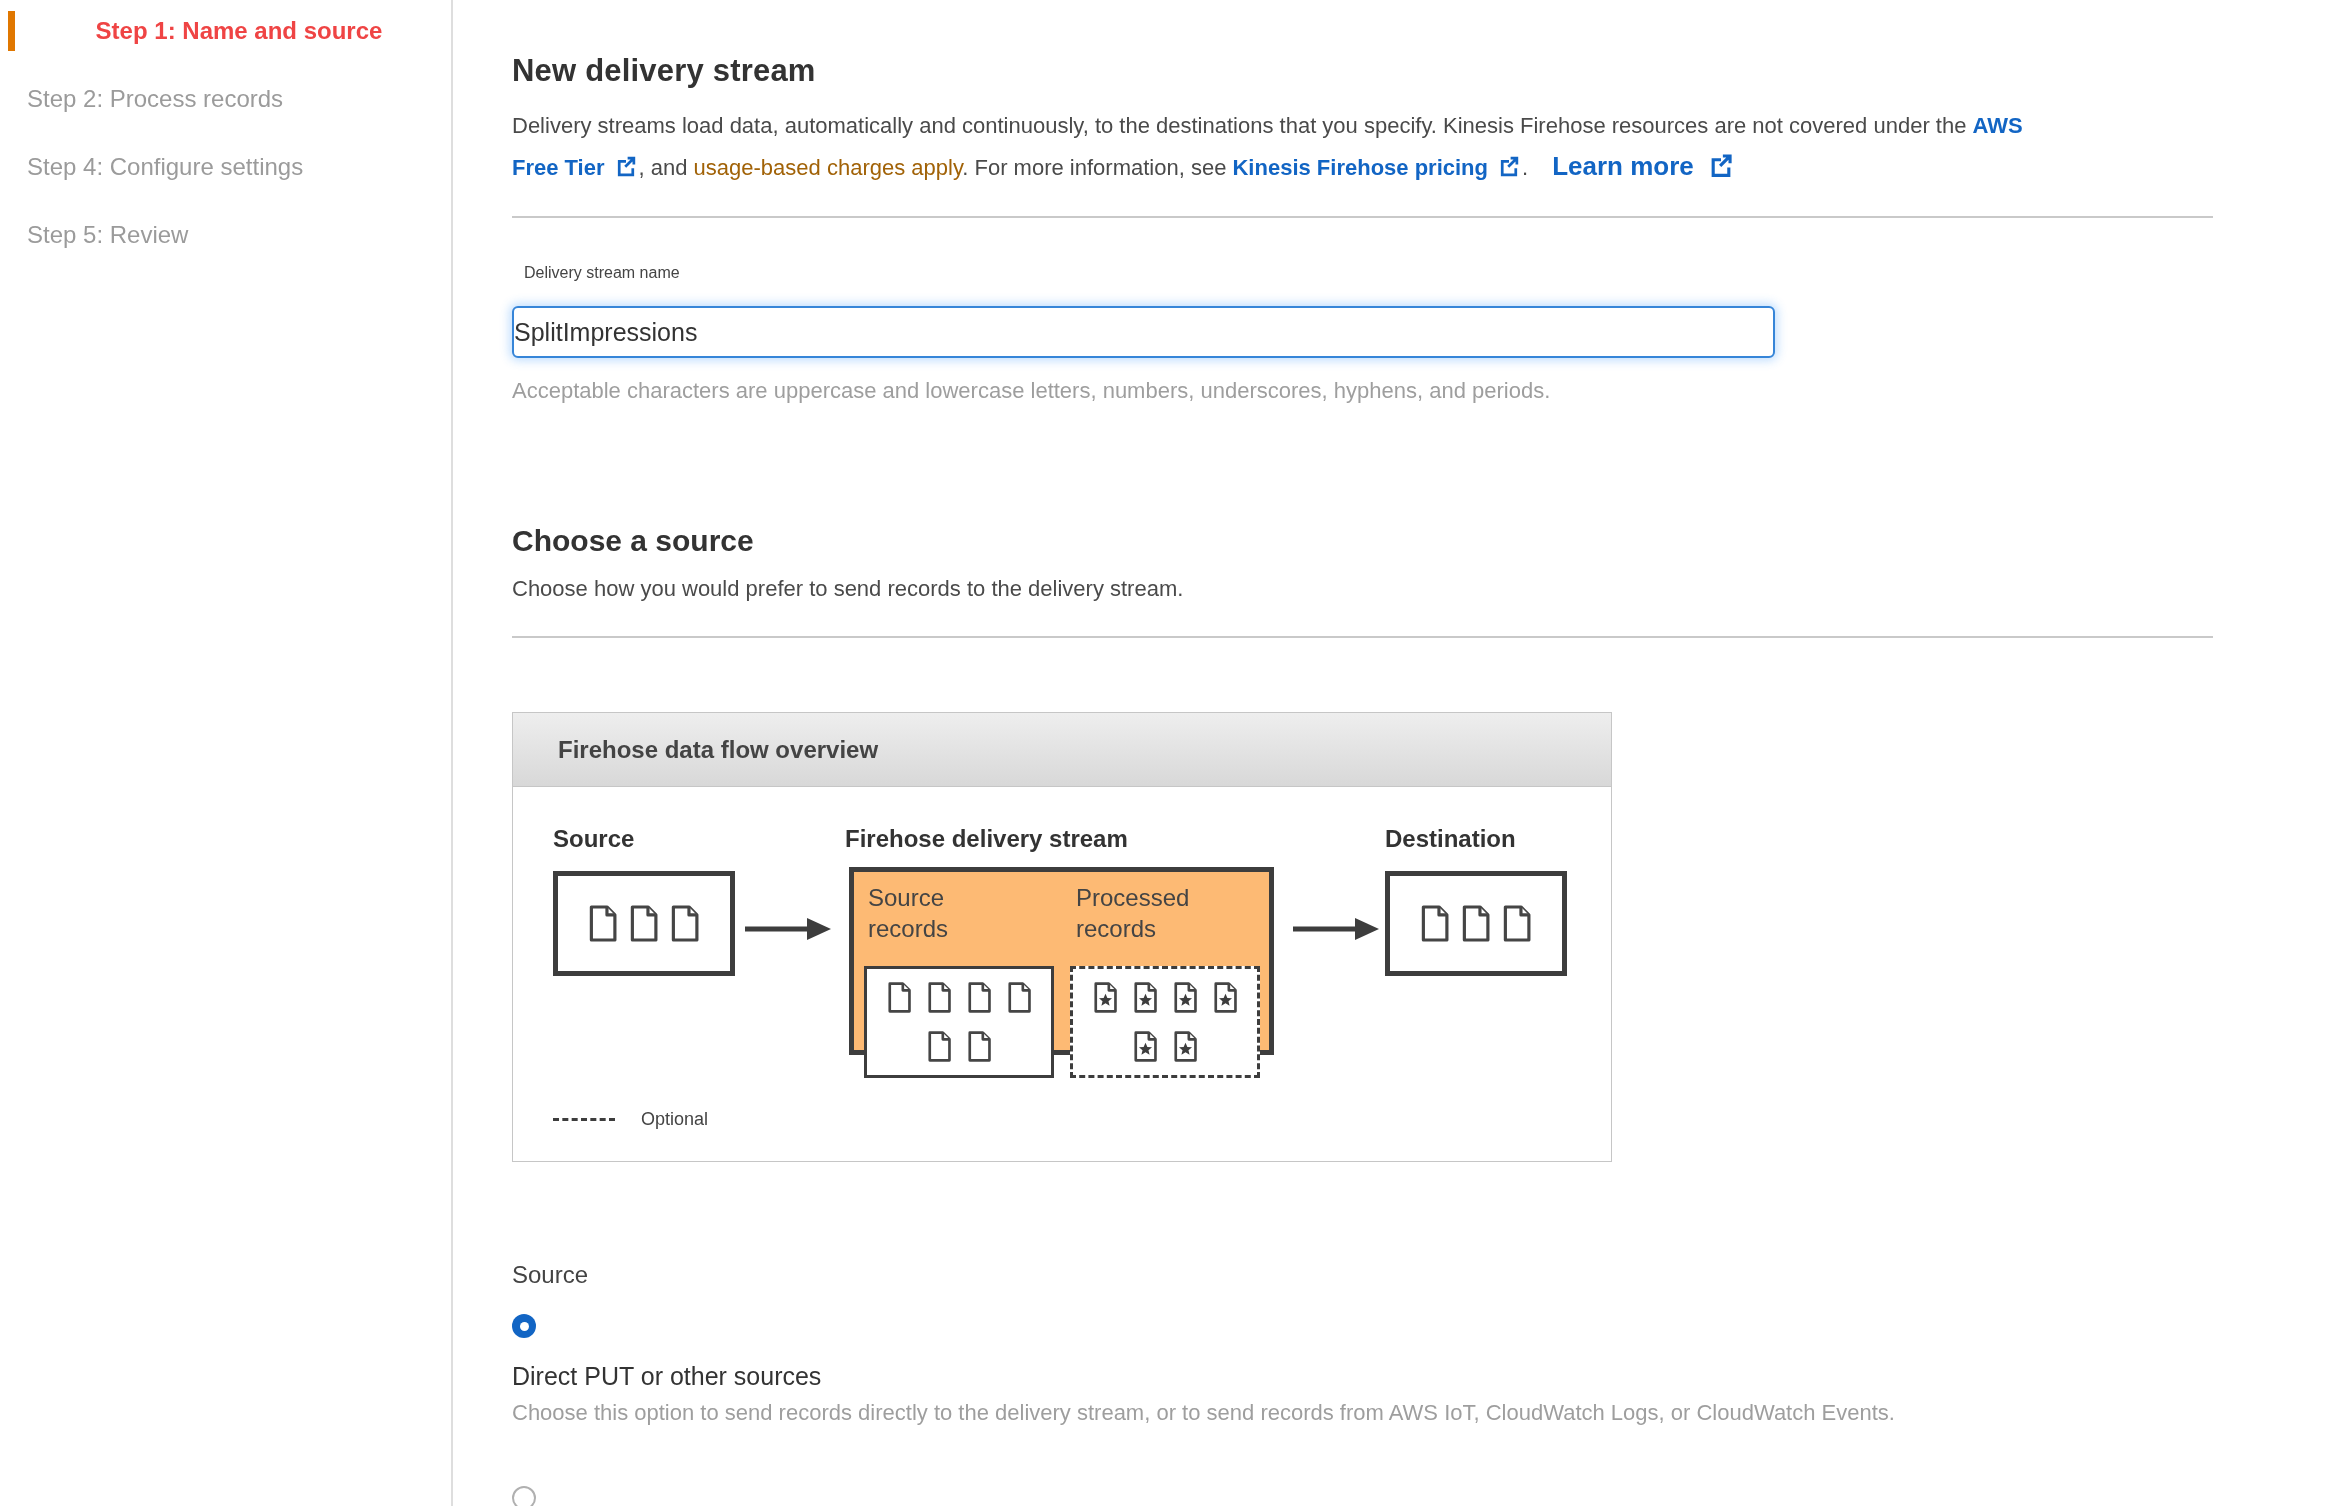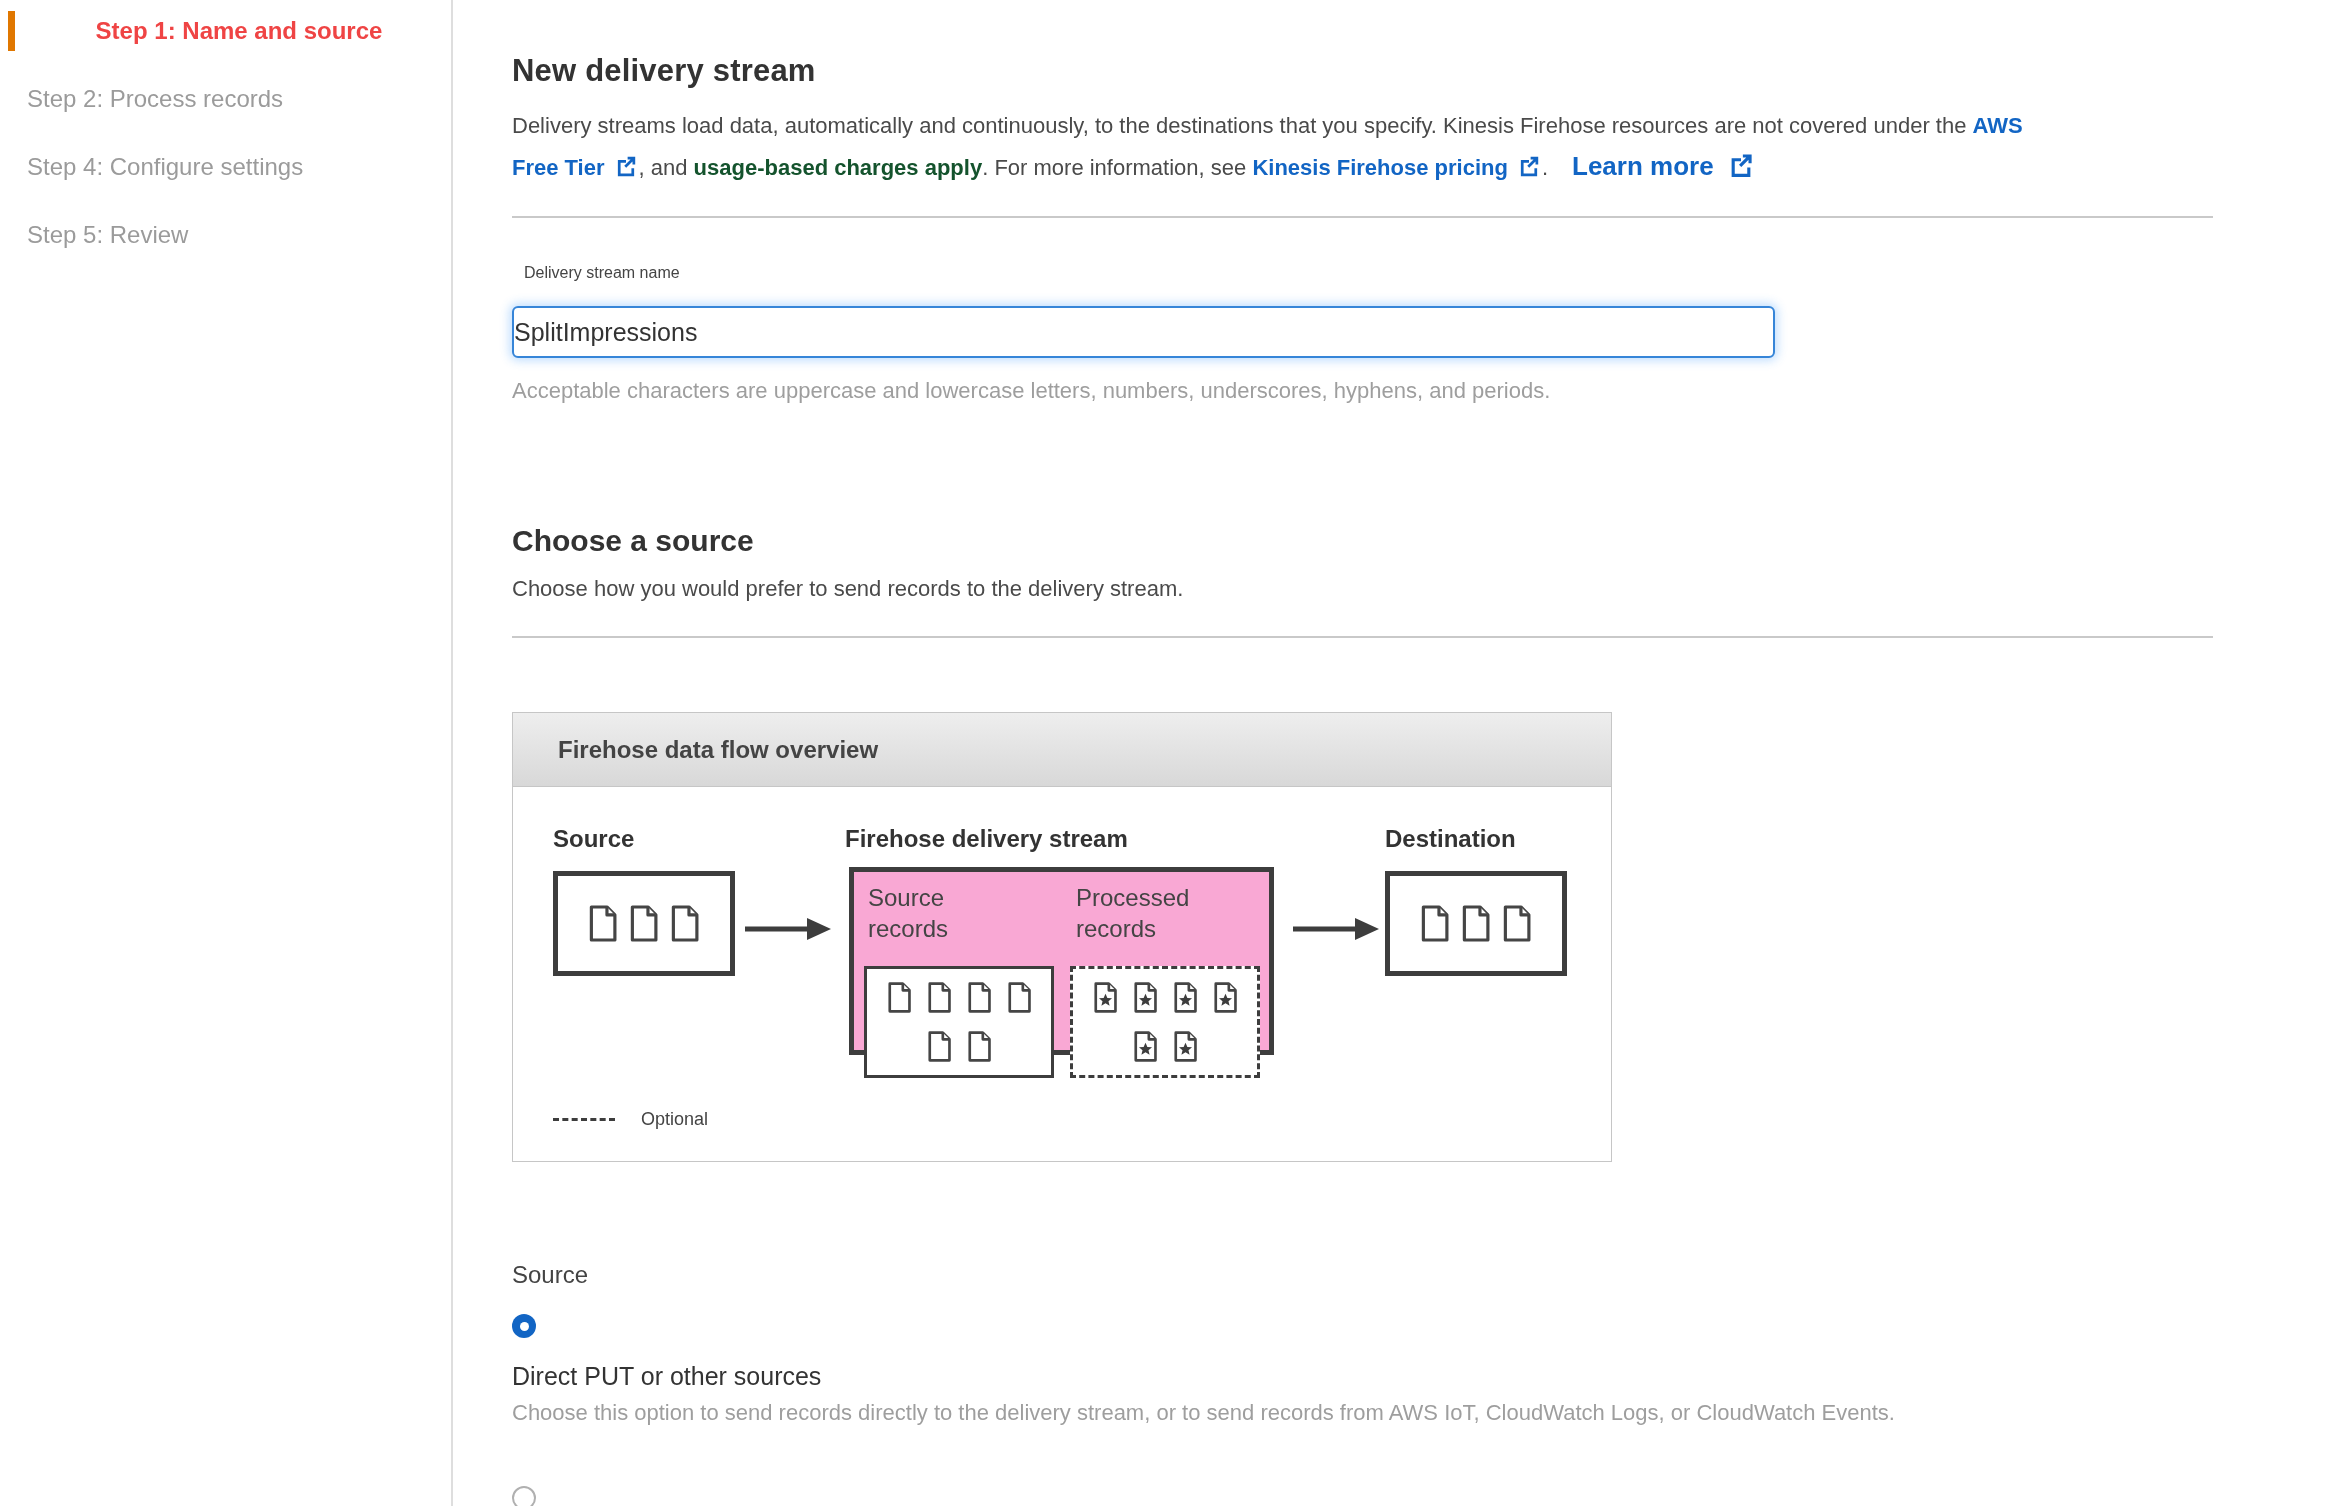--- a/index.html
+++ b/index.html
@@ -19,21 +19,21 @@
   .steps{list-style:none;margin:0;padding:14px 0 0 27px;}
   .steps li{position:relative;font-size:24px;line-height:34px;margin-bottom:34px;color:#9b9b9b;cursor:default;}
   .steps li.active{color:#ef4444;font-weight:bold;text-align:center;}
   .steps li.active .bar{position:absolute;left:-19px;top:-3px;width:7px;height:40px;background:var(--accent-orange,#e07700);}
   .vdivider{position:absolute;left:451px;top:0;width:2px;height:100%;background:#dedede;}
   
   .main{position:absolute;left:512px;top:0;width:1701px;}
   h1{font-size:31px;line-height:38px;margin:52px 0 0 0;color:#333;letter-spacing:0.2px;}
   .intro{font-size:22px;line-height:40px;color:#4a4a4a;margin:16px 0 0 0;}
   a.link{color:var(--link-blue,#1265c4);font-weight:bold;text-decoration:none;cursor:pointer;}
-  .bold-dark{font-weight:bold;color:#14532d;}
+  .bold-dark{font-weight:normal;color:#a16207;}
   .ext{width:26px;height:26px;vertical-align:-4px;margin-left:8px;color:var(--link-blue,#1265c4);}
   a.learn-more{font-size:26px;margin-left:24px;white-space:nowrap;}
   a.learn-more .ext{width:30px;height:30px;margin-left:12px;vertical-align:-5px;}
   hr{border:none;border-top:2px solid #c9c9c9;margin:0;width:100%;}
   .hr1{margin-top:28px;}
   .hr2{margin-top:32px;}
   .field-label{font-size:16px;line-height:30px;color:#444;margin-top:40px;margin-left:12px;}
   .name-input{
     display:block;margin-top:18px;width:1263px;height:52px;padding:0 0;
     font-family:inherit;font-size:25px;color:#333;
@@ -58,21 +58,21 @@
     position:absolute;top:84px;width:182px;height:105px;border:5px solid #3d3d3d;background:#fff;
     display:flex;align-items:center;justify-content:center;gap:9px;
   }
   .io-box.src{left:40px;}
   .io-box.dest{left:872px;}
   .doc{width:32px;height:37px;}
   .doc.small{width:27px;height:31px;}
   .arrow{position:absolute;top:124px;}
   .arrow.a1{left:230px;}
   .arrow.a2{left:778px;}
-  .middle-box{position:absolute;left:336px;top:80px;width:425px;height:188px;border:5px solid #3d3d3d;background:#f9a8d4;}
+  .middle-box{position:absolute;left:336px;top:80px;width:425px;height:188px;border:5px solid #3d3d3d;background:#fdba74;}
   .rec-label{position:absolute;top:10px;width:160px;font-size:24px;line-height:31px;color:#444;}
   .rec-label.src{left:14px;}
   .rec-label.proc{left:222px;}
   .rec-box{
     position:absolute;top:94px;width:190px;height:112px;background:#fff;
     display:flex;flex-wrap:wrap;align-items:center;justify-content:center;gap:8px 13px;padding:8px;
   }
   .rec-box.solid{left:10px;border:3px solid #3d3d3d;}
   .rec-box.dashed{left:216px;border:3px dashed #3d3d3d;}
   .legend{position:absolute;left:40px;top:322px;display:flex;align-items:center;font-size:18px;color:#444;}

